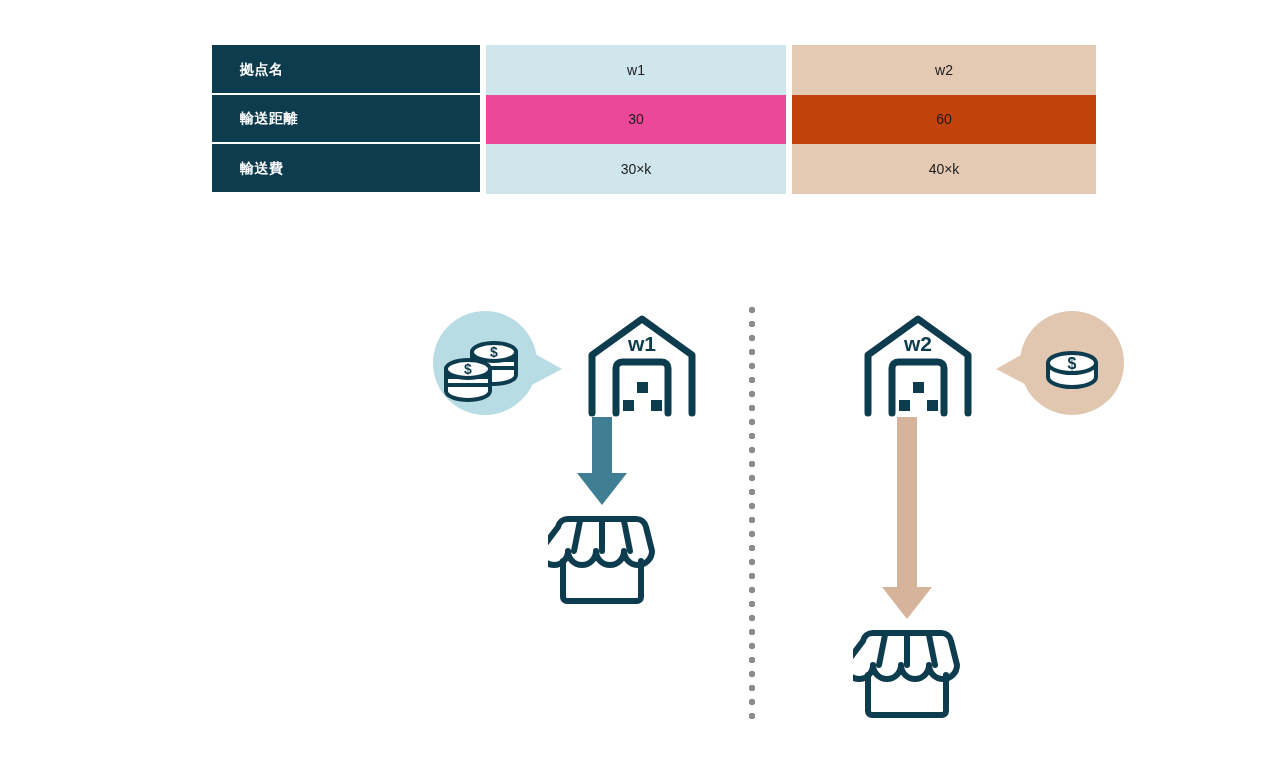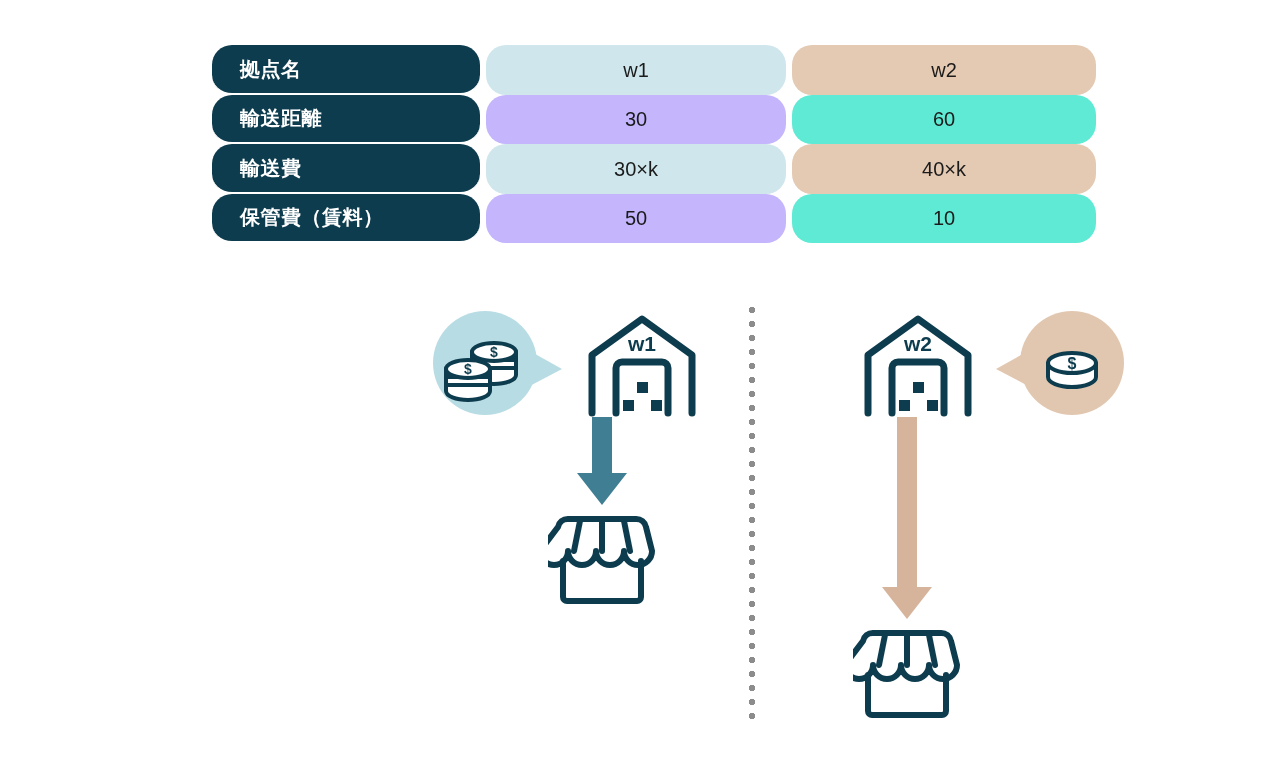--- a/index.html
+++ b/index.html
@@ -23,23 +23,22 @@
     top: 45px;
     width: 850px;
     border-collapse: separate;
     border-spacing: 0;
     table-layout: fixed;
   }
   #cost-table td {
     height: 47.5px;
     padding: 0;
     vertical-align: middle;
-    font-size: 20px;
+    font-size: 14px;
     line-height: 1;
-    border-radius: 20px;
   }
   .col-label {
     width: 240px;
     background: #0d3c4e;
     color: #ffffff;
     font-weight: bold;
     padding-left: 28px !important;
     font-size: 20px;
     letter-spacing: 0.5px;
     border-bottom: 2px solid #ffffff;
@@ -53,24 +52,24 @@
     text-align: center;
     color: #1b1b1b;
   }
   .col-w2 {
     width: 304px;
     text-align: center;
     color: #1b1b1b;
   }
   .w1-head { background: #cee6ec; font-size: 22px; }
   .w1-dark { background: #cee6ec; }
-  .w1-light { background: #c4b5fd; }
+  .w1-light { background: #ec4899; }
   .w2-head { background: #e4c9b3; font-size: 22px; }
   .w2-dark { background: #e4c9b3; }
-  .w2-light { background: #5eead4; }
+  .w2-light { background: #c2410c; }
 
   
   #diagram {
     position: absolute;
     left: 0;
     top: 295px;
     width: 1280px;
     height: 473px;
   }
   .panel { position: absolute; top: 0; height: 473px; }
@@ -122,27 +121,20 @@
       <td class="spacer-cell"></td>
       <td class="col-w2 w2-light">60</td>
     </tr>
     <tr>
       <td class="col-label">輸送費</td>
       <td class="spacer-cell"></td>
       <td class="col-w1 w1-dark">30×k</td>
       <td class="spacer-cell"></td>
       <td class="col-w2 w2-dark">40×k</td>
     </tr>
-    <tr>
-      <td class="col-label">保管費（賃料）</td>
-      <td class="spacer-cell"></td>
-      <td class="col-w1 w1-light">50</td>
-      <td class="spacer-cell"></td>
-      <td class="col-w2 w2-light">10</td>
-    </tr>
   </tbody>
 </table>
 
 <div id="diagram">
 
   <div class="divider"></div>
 
   <div class="panel" id="panel-w1">
 
     <svg class="svg-block" id="w1-group" width="290" height="120" viewBox="0 0 290 120">

